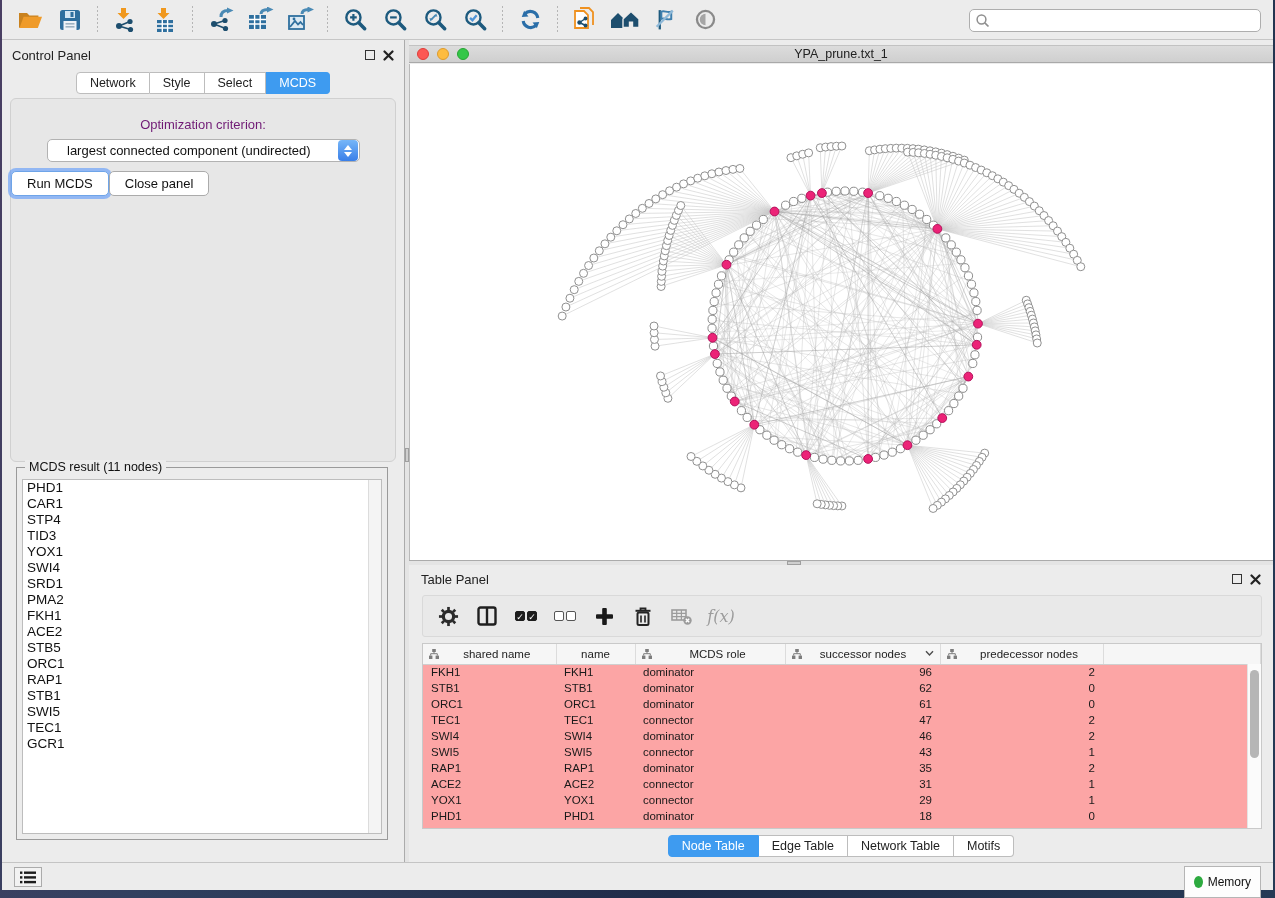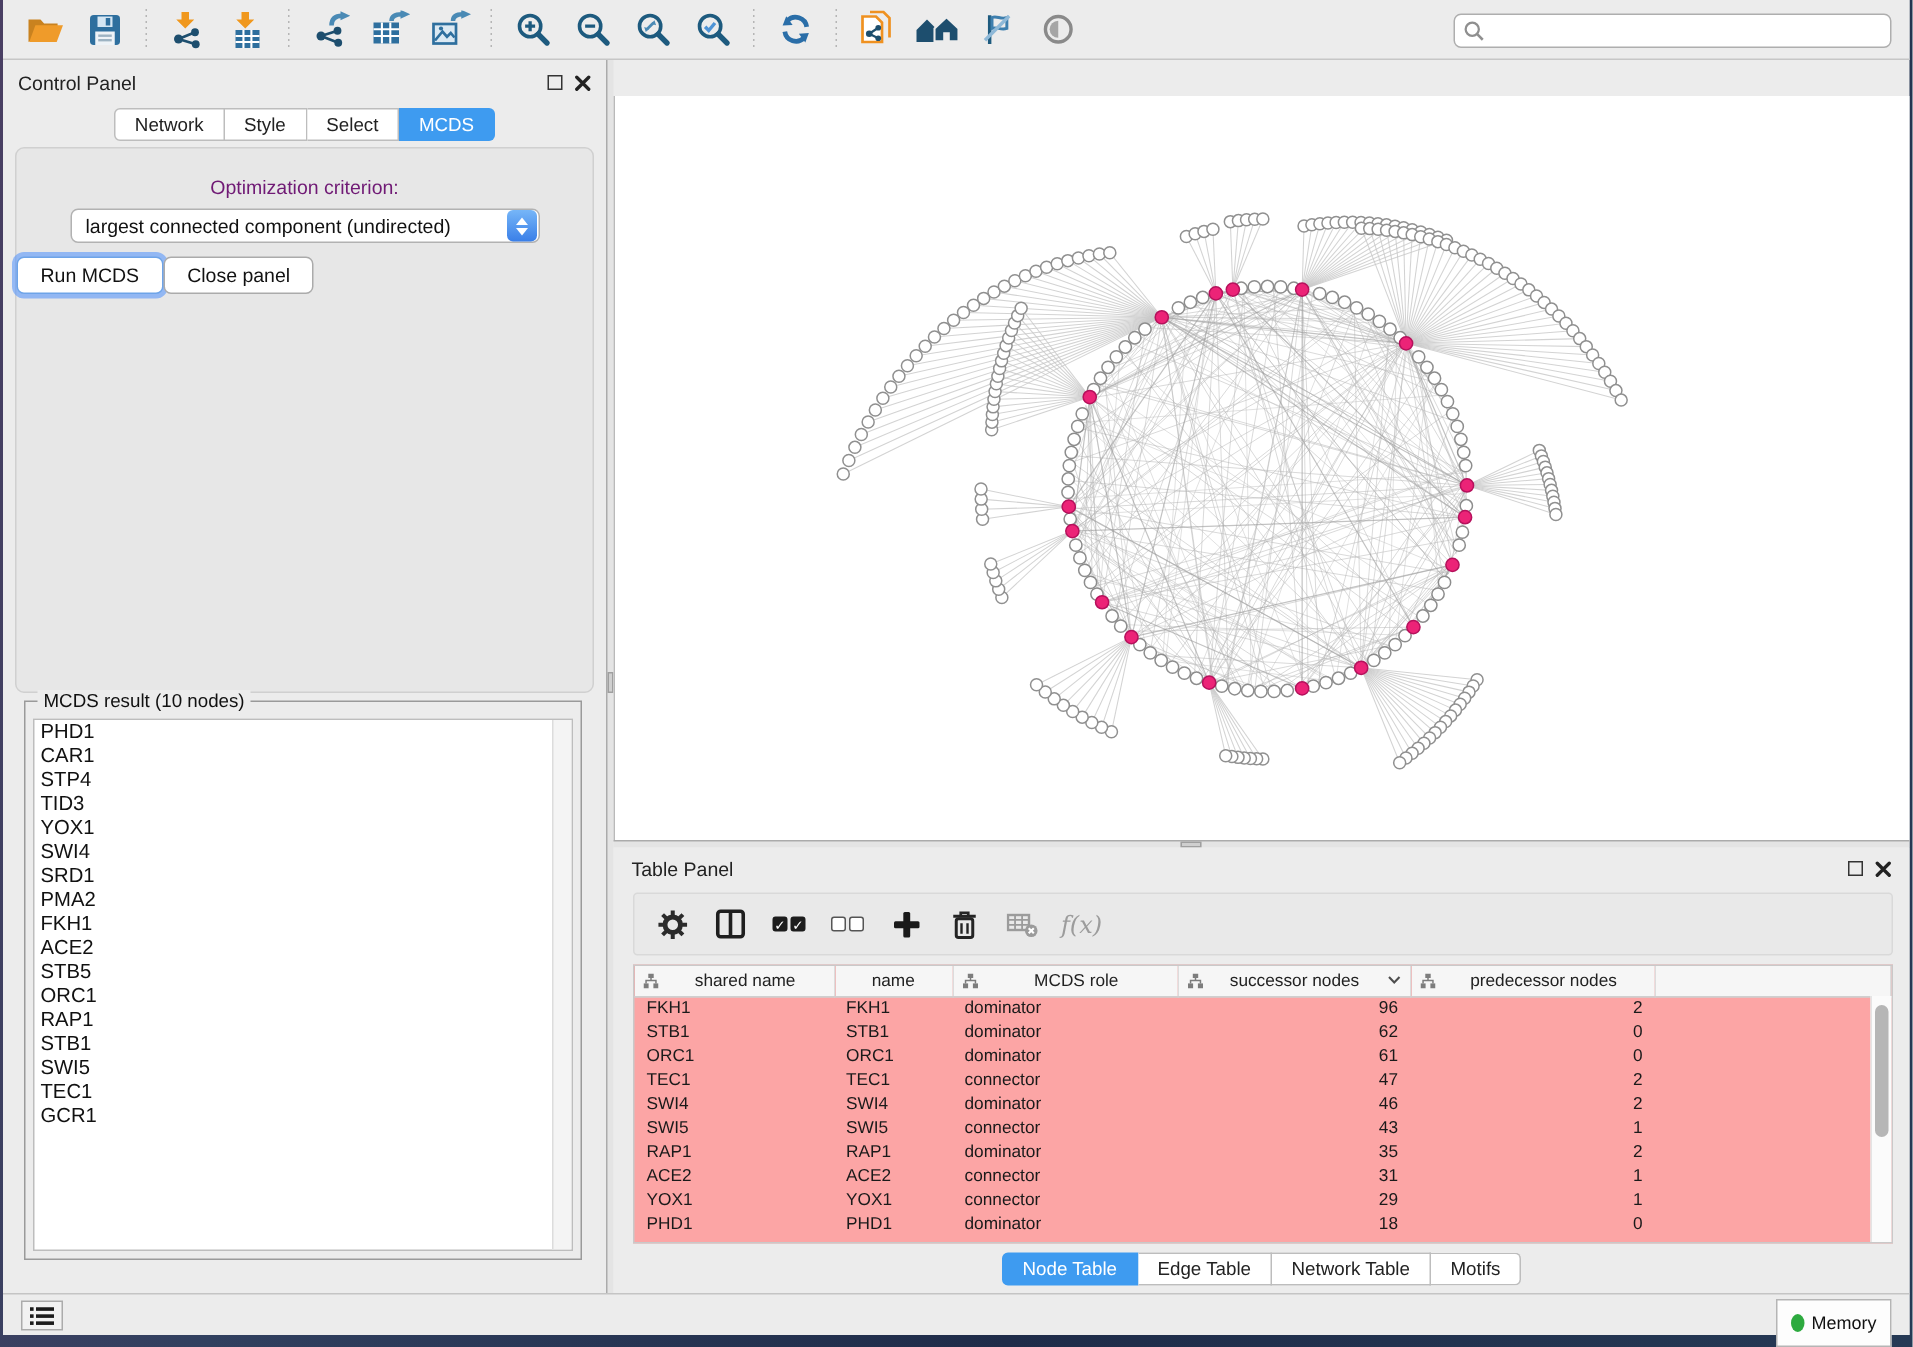--- a/index.html
+++ b/index.html
@@ -37,21 +37,21 @@
   .cp-tab, .bt-tab { font-size:12.5px; padding:3px 13px; background:#fff; border:1px solid #bdbdbd; border-left-width:0;
             color:#222; cursor:default; }
   .cp-tab:first-child, .bt-tab:first-child { border-left-width:1px; border-radius:4px 0 0 4px; }
   .cp-tab:last-child, .bt-tab:last-child { border-radius:0 4px 4px 0; }
   .cp-tab.active, .bt-tab.active { background:#3e9bf0; border-color:#3e9bf0; color:#fff; }
   .cp-body { position:absolute; left:8px; top:58px; width:386px; height:364px; background:#e7e7e7;
              border:1px solid #d0d0d0; border-radius:6px; }
   .opt-label { text-align:center; margin-top:18px; font-size:13px; color:#701a75; }
   .select { position:absolute; left:36px; top:40px; width:313px; height:23px; background:#fff;
             border:1px solid #b2b2b2; border-radius:5px; display:flex; align-items:center; }
-  .select .val { flex:1; font-size:13px; padding-left:9px; color:#111; white-space:nowrap; }
+  .select .val { flex:1; font-size:13px; padding-left:19px; color:#111; white-space:nowrap; }
   .stepper { width:20px; height:21px; margin-right:1px; border-radius:4px;
              background:linear-gradient(#76b6f8,#3a7fe8); display:flex; flex-direction:column;
              align-items:center; justify-content:center; gap:2px; }
   .stepper .up { width:0; height:0; border-left:4px solid transparent; border-right:4px solid transparent; border-bottom:5px solid #fff; }
   .stepper .dn { width:0; height:0; border-left:4px solid transparent; border-right:4px solid transparent; border-top:5px solid #fff; }
   .btn-row { position:absolute; left:0; top:72px; width:100%; display:flex; }
   .btn { font-size:13px; padding:4px 15px; background:#fff; border:1px solid #ababab; border-radius:5px;
          color:#111; font-family:"Liberation Sans",sans-serif; }
   .btn.focus { box-shadow:0 0 0 3px rgba(77,144,254,.55); border-color:#6ea4e8; }
   .group-box { position:absolute; left:14px; top:427px; width:372px; height:373px; border:1px solid #9a9a9a; }
@@ -275,21 +275,21 @@
             <span class="up"></span>
             <span class="dn"></span>
           </span>
       </div>
       <div class="btn-row">
         <button class="btn focus">Run MCDS</button>
         <button class="btn">Close panel</button>
       </div>
     </div>
     <div class="group-box">
-      <span class="legend">MCDS result (10 nodes)</span>
+      <span class="legend">MCDS result (11 nodes)</span>
       <div class="mcds-list" id="mcds-list">
         <div class="sb"></div>
       <div class="list-item">PHD1</div>
           <div class="list-item">CAR1</div>
           <div class="list-item">STP4</div>
           <div class="list-item">TID3</div>
           <div class="list-item">YOX1</div>
           <div class="list-item">SWI4</div>
           <div class="list-item">SRD1</div>
           <div class="list-item">PMA2</div>
@@ -304,20 +304,28 @@
           <div class="list-item">GCR1</div>
         </div>
     </div>
   </div>
 
   <div class="v-split">
       <div class="grip"></div>
     </div>
 
   <div class="right-pane">
+    <div class="net-titlebar">
+      <span class="net-title">YPA_prune.txt_1</span>
+      <span class="traffic">
+        <span class="light" style="background:#fc5753;border:1px solid #df3e39;"></span>
+        <span class="light" style="background:#fdbc40;border:1px solid #de9b2d;"></span>
+        <span class="light" style="background:#33c748;border:1px solid #27a534;"></span>
+      </span>
+    </div>
     <div class="net-canvas">
       <svg id="net-svg" width="864" height="496" viewBox="0 0 864 496">
           <g>
             <line x1="364.5207378569837" y1="147.51350701888248" x2="494.1077677122221" y2="141.06445010026766" stroke="#b3b3b3" stroke-width="0.6" opacity="0.55"></line>
             <line x1="364.5207378569837" y1="147.51350701888248" x2="307.65752420615496" y2="300.95541660298744" stroke="#b3b3b3" stroke-width="0.6" opacity="0.55"></line>
             <line x1="364.5207378569837" y1="147.51350701888248" x2="358.7679021455356" y2="151.37642104920877" stroke="#b3b3b3" stroke-width="0.6" opacity="0.55"></line>
             <line x1="364.5207378569837" y1="147.51350701888248" x2="410.52938643304077" y2="129.30469370858543" stroke="#b3b3b3" stroke-width="0.6" opacity="0.55"></line>
             <line x1="364.5207378569837" y1="147.51350701888248" x2="468.8553952305448" y2="131.4470175978369" stroke="#b3b3b3" stroke-width="0.6" opacity="0.55"></line>
             <line x1="364.5207378569837" y1="147.51350701888248" x2="524.673164079373" y2="162.30013852359036" stroke="#b3b3b3" stroke-width="0.6" opacity="0.55"></line>
             <line x1="364.5207378569837" y1="147.51350701888248" x2="548.0877977346753" y2="190.94628086356727" stroke="#b3b3b3" stroke-width="0.6" opacity="0.55"></line>

